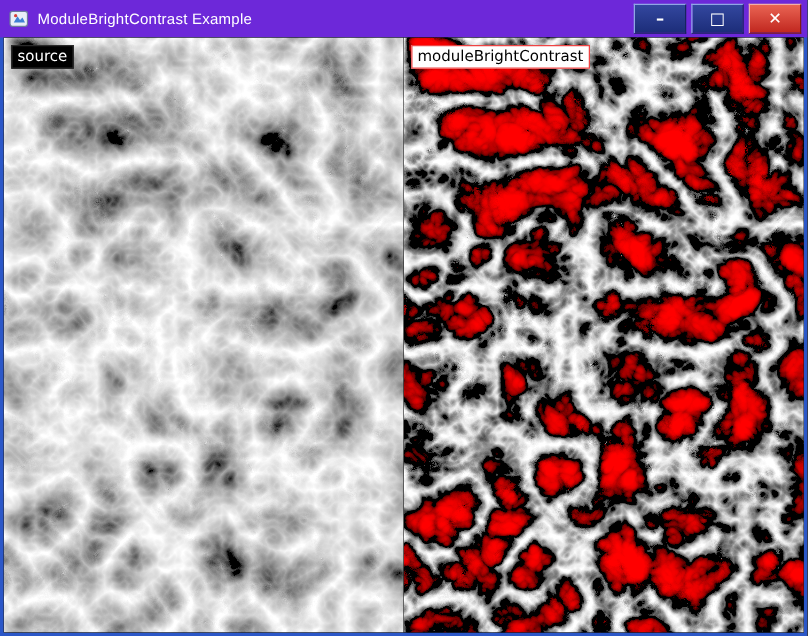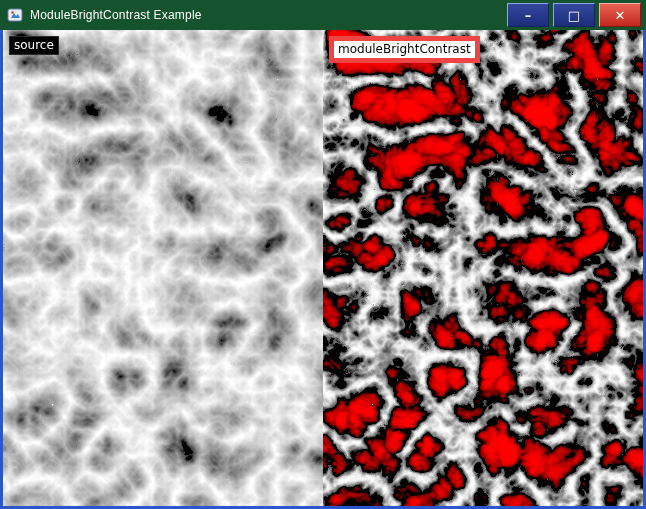--- a/index.html
+++ b/index.html
@@ -3,21 +3,21 @@
 <meta charset="utf-8">
 <style>
   * { margin:0; padding:0; box-sizing:border-box; }
   html,body { width:646px; height:509px; overflow:hidden; background:#444;
               font-family:"Liberation Sans", sans-serif; }
 
   .window { position:relative; width:646px; height:509px; background:#2b57c8; }
 
   
   .titlebar { position:absolute; top:0; left:0; width:646px; height:30px;
-              background:#14532d; display:flex; align-items:center; padding-left:7px; }
+              background:#6d28d9; display:flex; align-items:center; padding-left:7px; }
   .app-icon { width:16px; height:16px; margin-right:7px; display:inline-flex; }
   .title { color:#ffffff; font-size:12px; letter-spacing:0.2px; white-space:nowrap; }
 
   .controls { position:absolute; right:5px; top:3px; display:flex; gap:4px; }
   .winbtn { width:42px; height:24px; display:flex; align-items:center; justify-content:center;
             background:linear-gradient(180deg,#33479f,#1c2d79);
             border:1px solid; border-color:#8fa6e4 #16245e #16245e #8fa6e4;
             cursor:pointer; padding:0; }
   .winbtn .glyph { color:#ffffff; font-size:13px; font-weight:bold; line-height:1;
                    font-family:"DejaVu Sans", sans-serif; }
@@ -27,21 +27,21 @@
   
   .content { position:absolute; top:30px; left:3px; width:640px; height:476px;
              display:flex; background:#000; }
   .panel { position:relative; width:320px; height:476px; overflow:hidden; background:#111; }
   .img { display:block; width:320px; height:476px; }
 
   .chip { position:absolute; top:6px; left:6px; font-size:12px; line-height:15px;
           padding:1px 4px; white-space:nowrap;
           font-family:"DejaVu Sans", sans-serif; }
   .chip-dark  { background:#000000; color:#ffffff; border:1px solid #2a2a2a;text-align:right; }
-  .chip-light { background:#ffffff; color:#000000; border:5px solid #ef4444; }
+  .chip-light { background:#ffffff; color:#000000; border:1px solid #ef4444; }
 </style>
 </head>
 <body>
 
 <div class="window">
 
   <div class="titlebar">
     <span class="app-icon">
       <svg width="16" height="16" viewBox="0 0 16 16" xmlns="http://www.w3.org/2000/svg">
         <rect x="1" y="2" width="14" height="12" rx="2" fill="#e8eef8" stroke="#6b7b9e" stroke-width="1"></rect>

